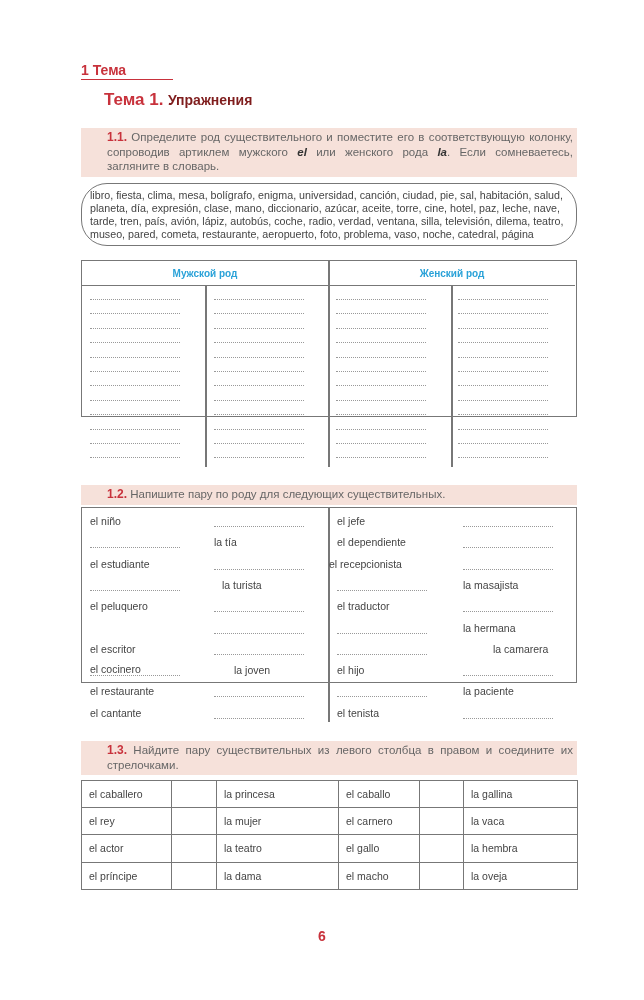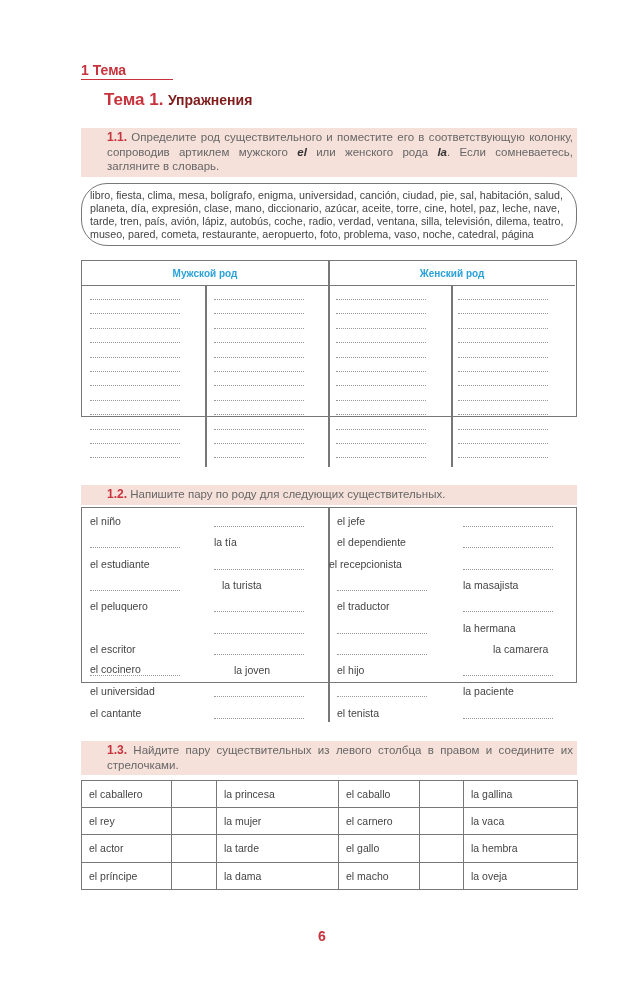--- a/index.html
+++ b/index.html
@@ -116,21 +116,21 @@
     <div class="pdots" style="left: 8px; width: 90px; top: 74.9px;"></div>
     <div class="pcell" style="left: 132px; top: 69.9px; padding-left: 8px;">la turista</div>
     <div class="pcell" style="left: 8px; top: 91.2px;">el peluquero</div>
     <div class="pdots" style="left: 132px; width: 90px; top: 96.2px;"></div>
     <div class="pcell" style="left: 8px; top: 113px; margin-top: 41px;">el cocinero</div>
     <div class="pdots" style="left: 132px; width: 90px; top: 117.5px;"></div>
     <div class="pcell" style="left: 8px; top: 133.8px;">el escritor</div>
     <div class="pdots" style="left: 132px; width: 90px; top: 138.8px;"></div>
     <div class="pdots" style="left: 8px; width: 90px; top: 160.1px;"></div>
     <div class="pcell" style="left: 132px; top: 155.1px; margin-left: 20px;">la joven</div>
-    <div class="pcell" style="left: 8px; top: 176.4px;">el universidad</div>
+    <div class="pcell" style="left: 8px; top: 176.4px;">el restaurante</div>
     <div class="pdots" style="left: 132px; width: 90px; top: 181.4px;"></div>
     <div class="pcell" style="left: 8px; top: 197.7px;">el cantante</div>
     <div class="pdots" style="left: 132px; width: 90px; top: 202.7px;"></div>
     <div class="pcell" style="left: 255px; top: 6px;">el jefe</div>
     <div class="pdots" style="left: 381px; width: 90px; top: 11px;"></div>
     <div class="pcell" style="left: 255px; top: 27.3px;">el dependiente</div>
     <div class="pdots" style="left: 381px; width: 90px; top: 32.3px;"></div>
     <div class="pcell" style="left: 247px; top: 48.6px;">el recepcionista</div>
     <div class="pdots" style="left: 381px; width: 90px; top: 53.6px;"></div>
     <div class="pdots" style="left: 255px; width: 90px; top: 74.9px;"></div>
@@ -174,21 +174,21 @@
         <td>el rey</td>
         <td></td>
         <td>la mujer</td>
         <td>el carnero</td>
         <td></td>
         <td>la vaca</td>
       </tr>
       <tr>
         <td>el actor</td>
         <td></td>
-        <td>la tarde</td>
+        <td>la teatro</td>
         <td>el gallo</td>
         <td></td>
         <td>la hembra</td>
       </tr>
       <tr>
         <td>el príncipe</td>
         <td></td>
         <td>la dama</td>
         <td>el macho</td>
         <td></td>

